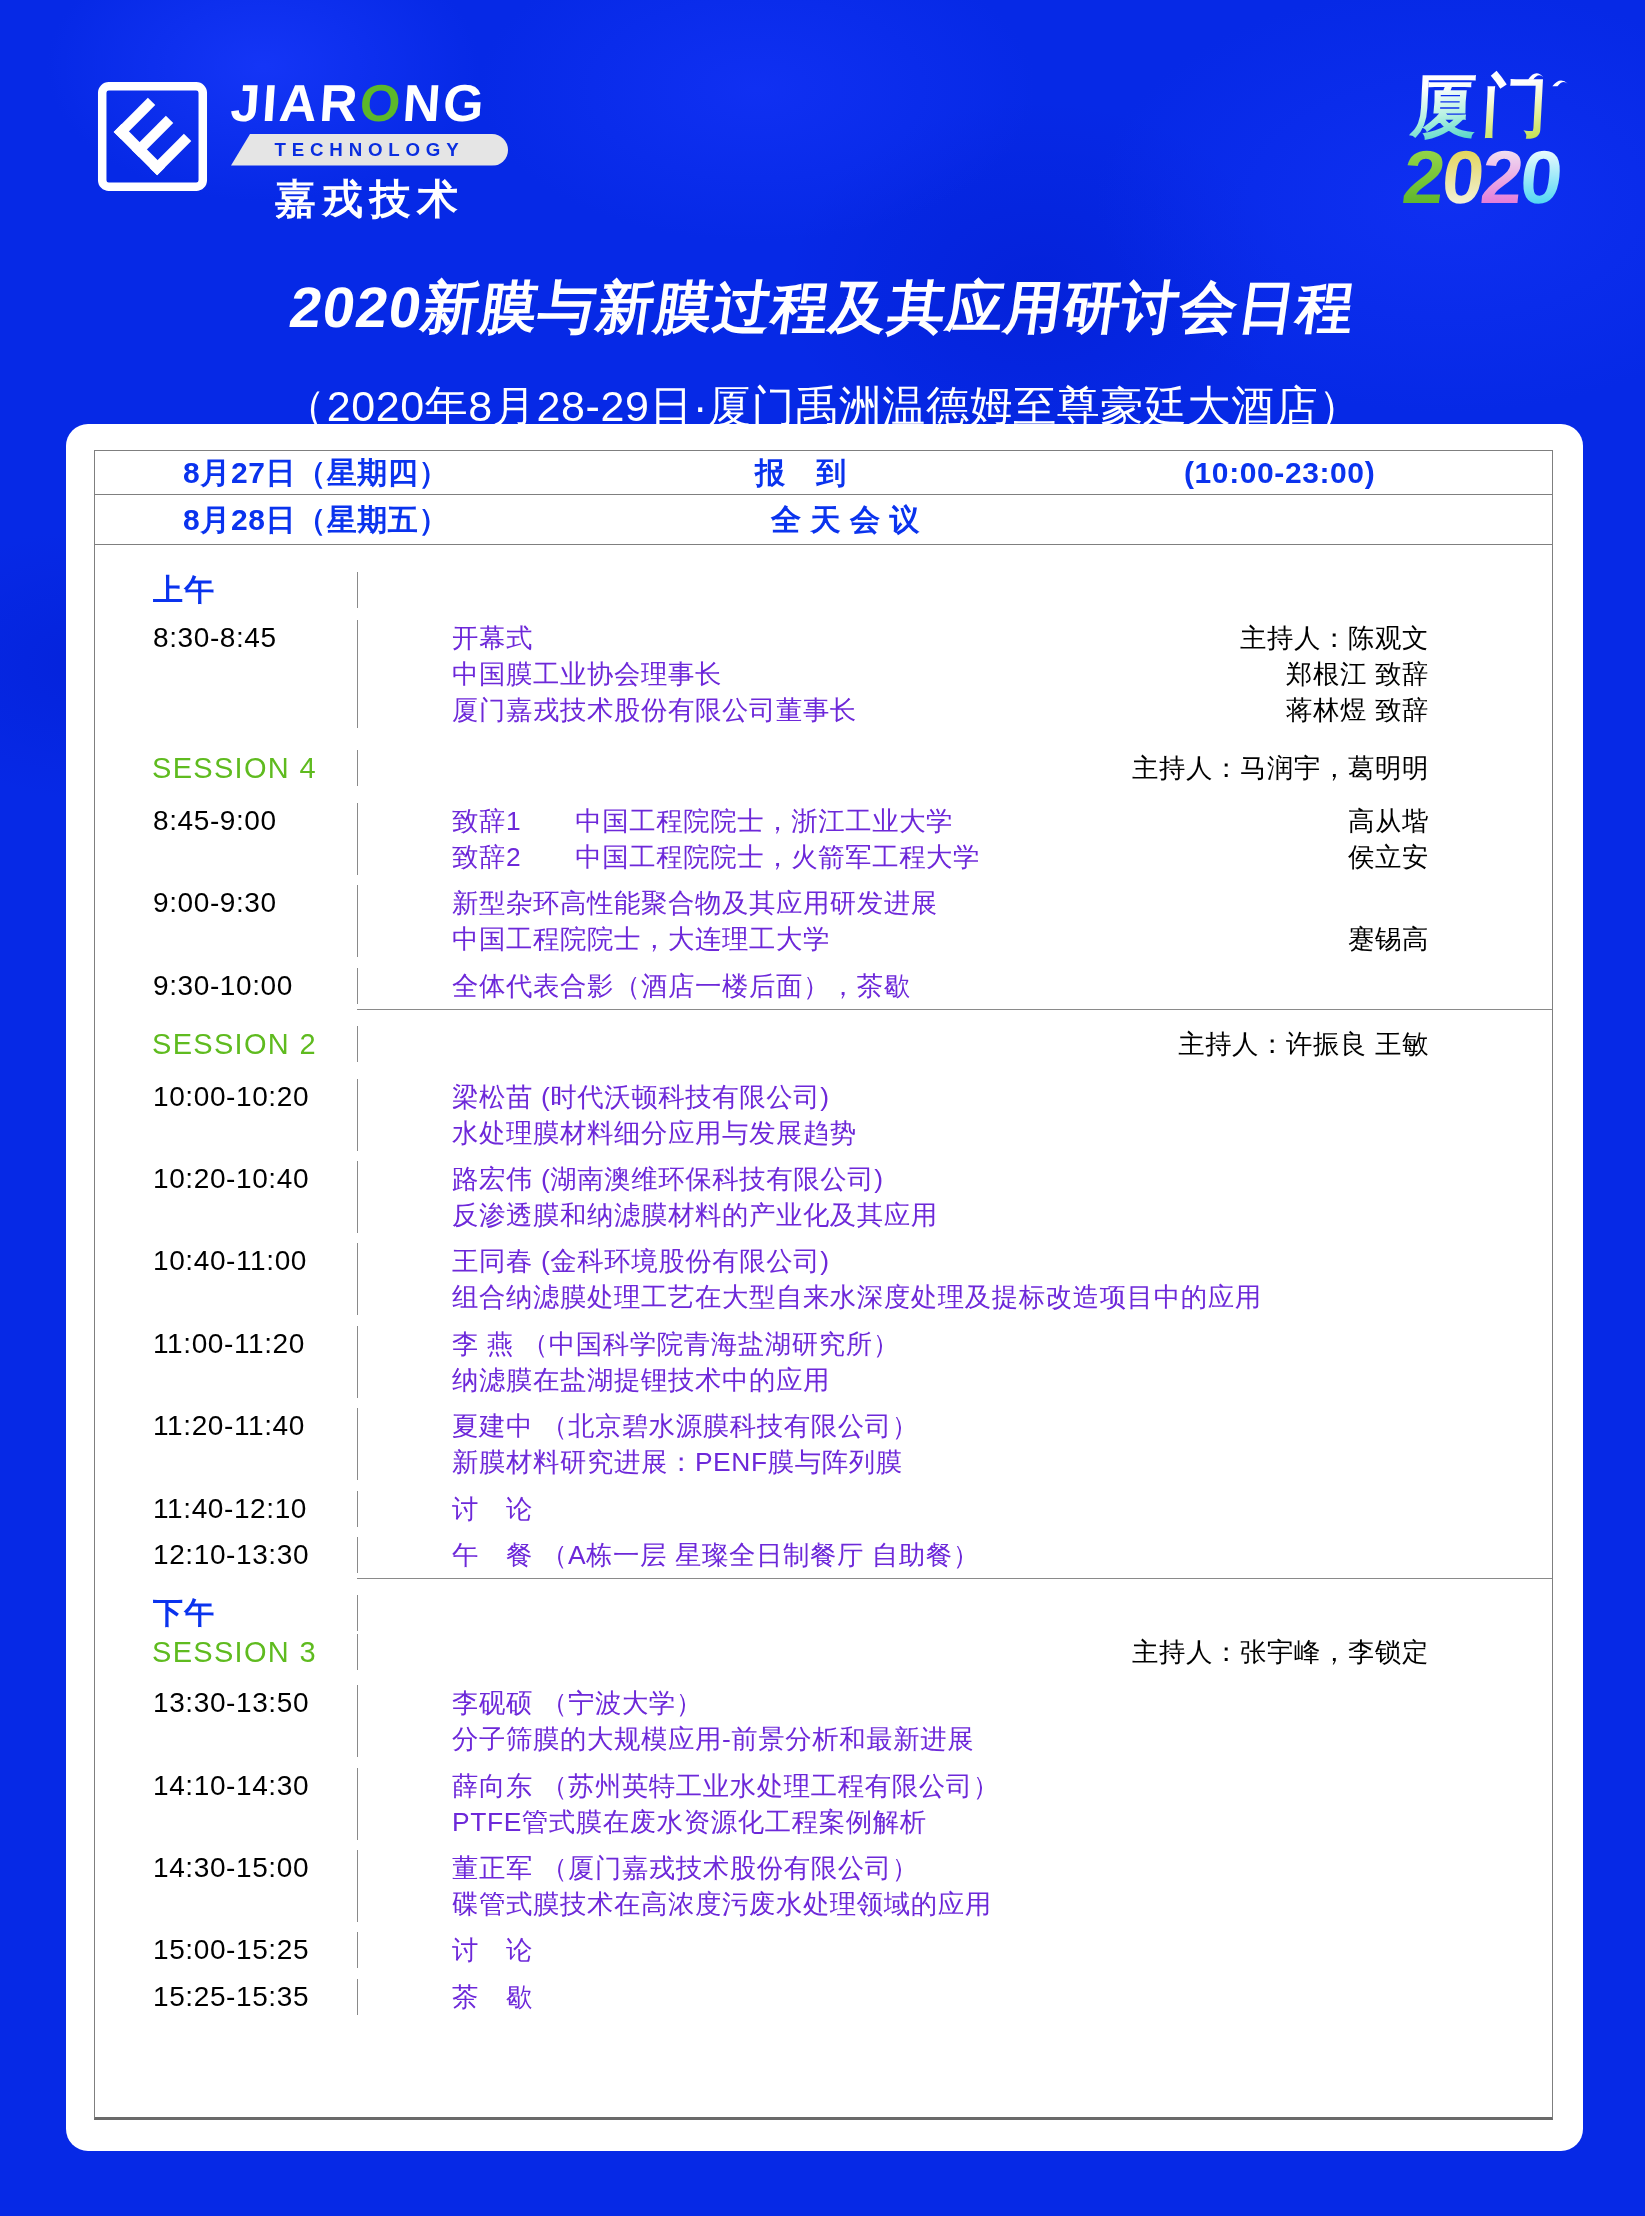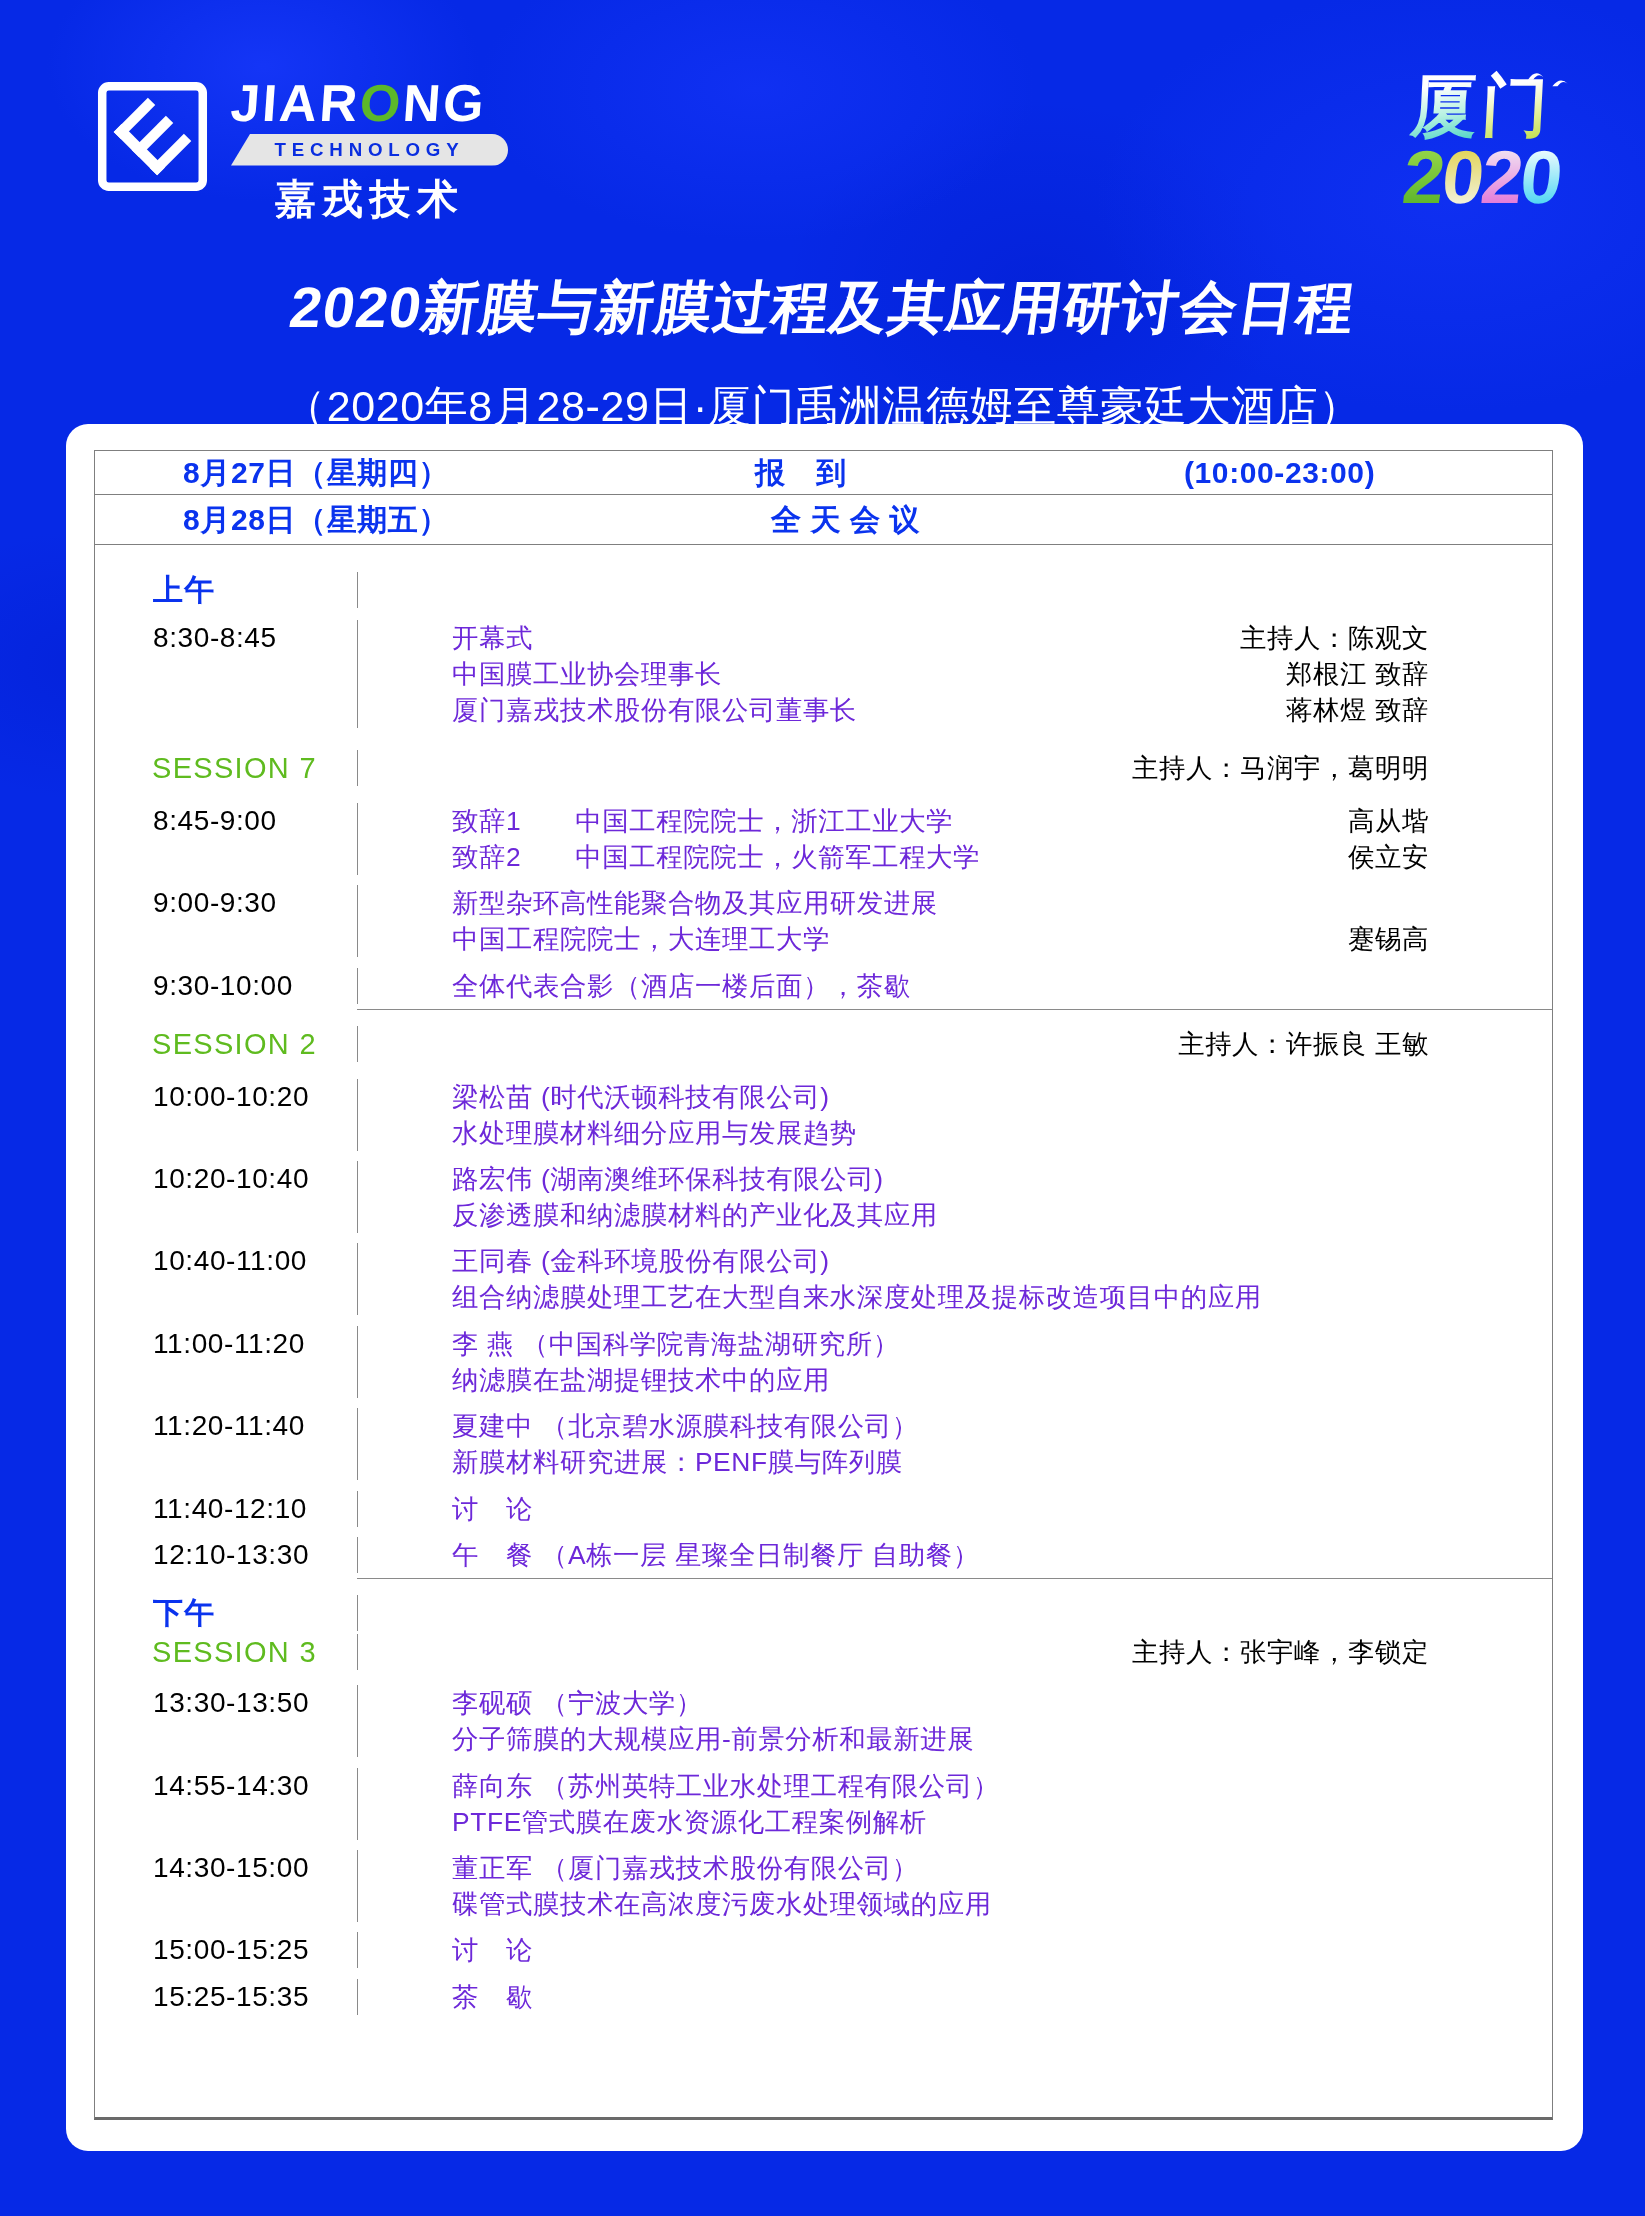--- a/index.html
+++ b/index.html
@@ -171,21 +171,21 @@
               <span class="rtext">郑根江 致辞</span>
             </div>
             <div class="line">
               <span class="ltext">厦门嘉戎技术股份有限公司董事长</span>
               <span class="rtext">蒋林煜 致辞</span>
             </div>
           </div>
         </div>
         <div class="brow session">
           <div class="tcol">
-            <span class="session-label">SESSION 7</span>
+            <span class="session-label">SESSION 4</span>
           </div>
           <div class="ccol">
             <div class="host">主持人：马润宇，葛明明</div>
           </div>
         </div>
         <div class="brow item">
           <div class="tcol">
             <span class="time-label">8:45-9:00</span>
           </div>
           <div class="ccol">
@@ -362,21 +362,21 @@
               <span class="rtext"></span>
             </div>
             <div class="line">
               <span class="ltext">分子筛膜的大规模应用-前景分析和最新进展</span>
               <span class="rtext"></span>
             </div>
           </div>
         </div>
         <div class="brow item">
           <div class="tcol">
-            <span class="time-label">14:55-14:30</span>
+            <span class="time-label">14:10-14:30</span>
           </div>
           <div class="ccol">
             <div class="line">
               <span class="ltext">薛向东 （苏州英特工业水处理工程有限公司）</span>
               <span class="rtext"></span>
             </div>
             <div class="line">
               <span class="ltext">PTFE管式膜在废水资源化工程案例解析</span>
               <span class="rtext"></span>
             </div>

